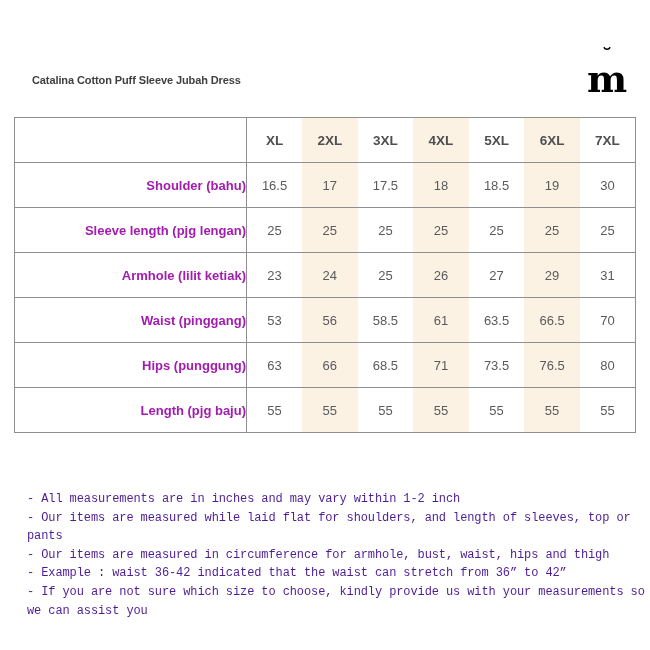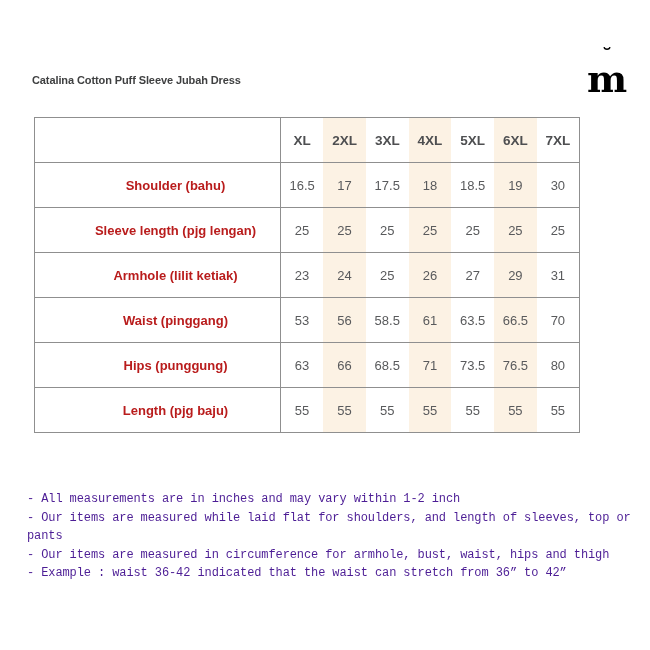--- a/index.html
+++ b/index.html
@@ -15,35 +15,34 @@
     position:absolute;left:32px;top:74px;
     font-size:11px;font-weight:bold;color:#3f4041;letter-spacing:-0.1px;
   }
   .logo{
     position:absolute;right:22px;top:50px;width:42px;text-align:center;
     color:#000;font-family:"DejaVu Serif", serif;
   }
   .logo .breve{display:block;font-size:21px;line-height:11px;height:11px;font-weight:bold;}
   .logo .m{display:block;font-size:38px;line-height:35px;font-weight:bold;}
   table.size-table{
-    position:absolute;left:14px;top:117px;width:546px;
+    position:absolute;left:14px;top:117px;width:622px;
     border-collapse:collapse;table-layout:fixed;
     border:1px solid var(--border);
-    margin-left:20px;
   }
   .size-table th,.size-table td{
     height:44px;padding:0;text-align:center;vertical-align:middle;
     border-top:1px solid var(--border);
     font-size:13px;color:#595a5c;font-weight:normal;
   }
   .size-table thead th{font-weight:bold;color:#4e4f51;font-size:13.5px;}
   .size-table .label-col{
     width:209px;border-right:1px solid var(--border);
-    text-align:center;padding-left:36px;
-    font-weight:bold;color:#b91c1c;font-size:13px;
+    text-align:right;padding-left:22px;
+    font-weight:bold;color:#a21caf;font-size:13px;
   }
   .size-table .hl{background:var(--highlight);}
   .notes{
     position:absolute;left:27px;top:490px;
     font-size:12px;color:#4c1d95;line-height:18.6px;letter-spacing:-0.1px;font-family:Liberation Mono, monospace;
   }
 </style>
 </head>
 <body>
 
@@ -129,13 +128,14 @@
         <td>55</td>
       </tr>
     </tbody>
 </table>
 
 <div class="notes">
   <div>- All measurements are in inches and may vary within 1-2 inch</div>
   <div>- Our items are measured while laid flat for shoulders, and length of sleeves, top or pants</div>
   <div>- Our items are measured in circumference for armhole, bust, waist, hips and thigh</div>
   <div>- Example : waist 36-42 indicated that the waist can stretch from 36” to 42”</div>
+  <div>- If you are not sure which size to choose, kindly provide us with your measurements so we can assist you</div>
 </div>
 
 </body></html>

